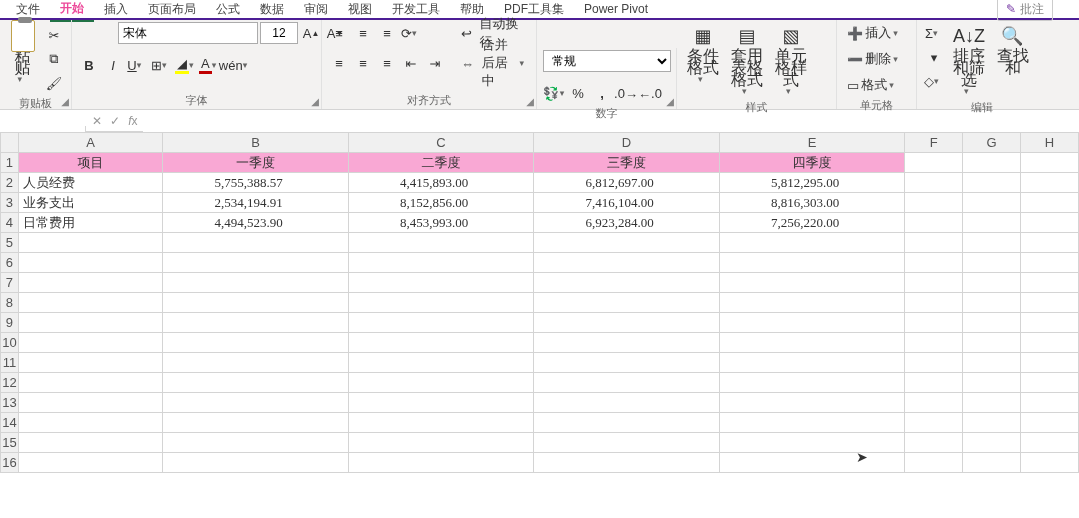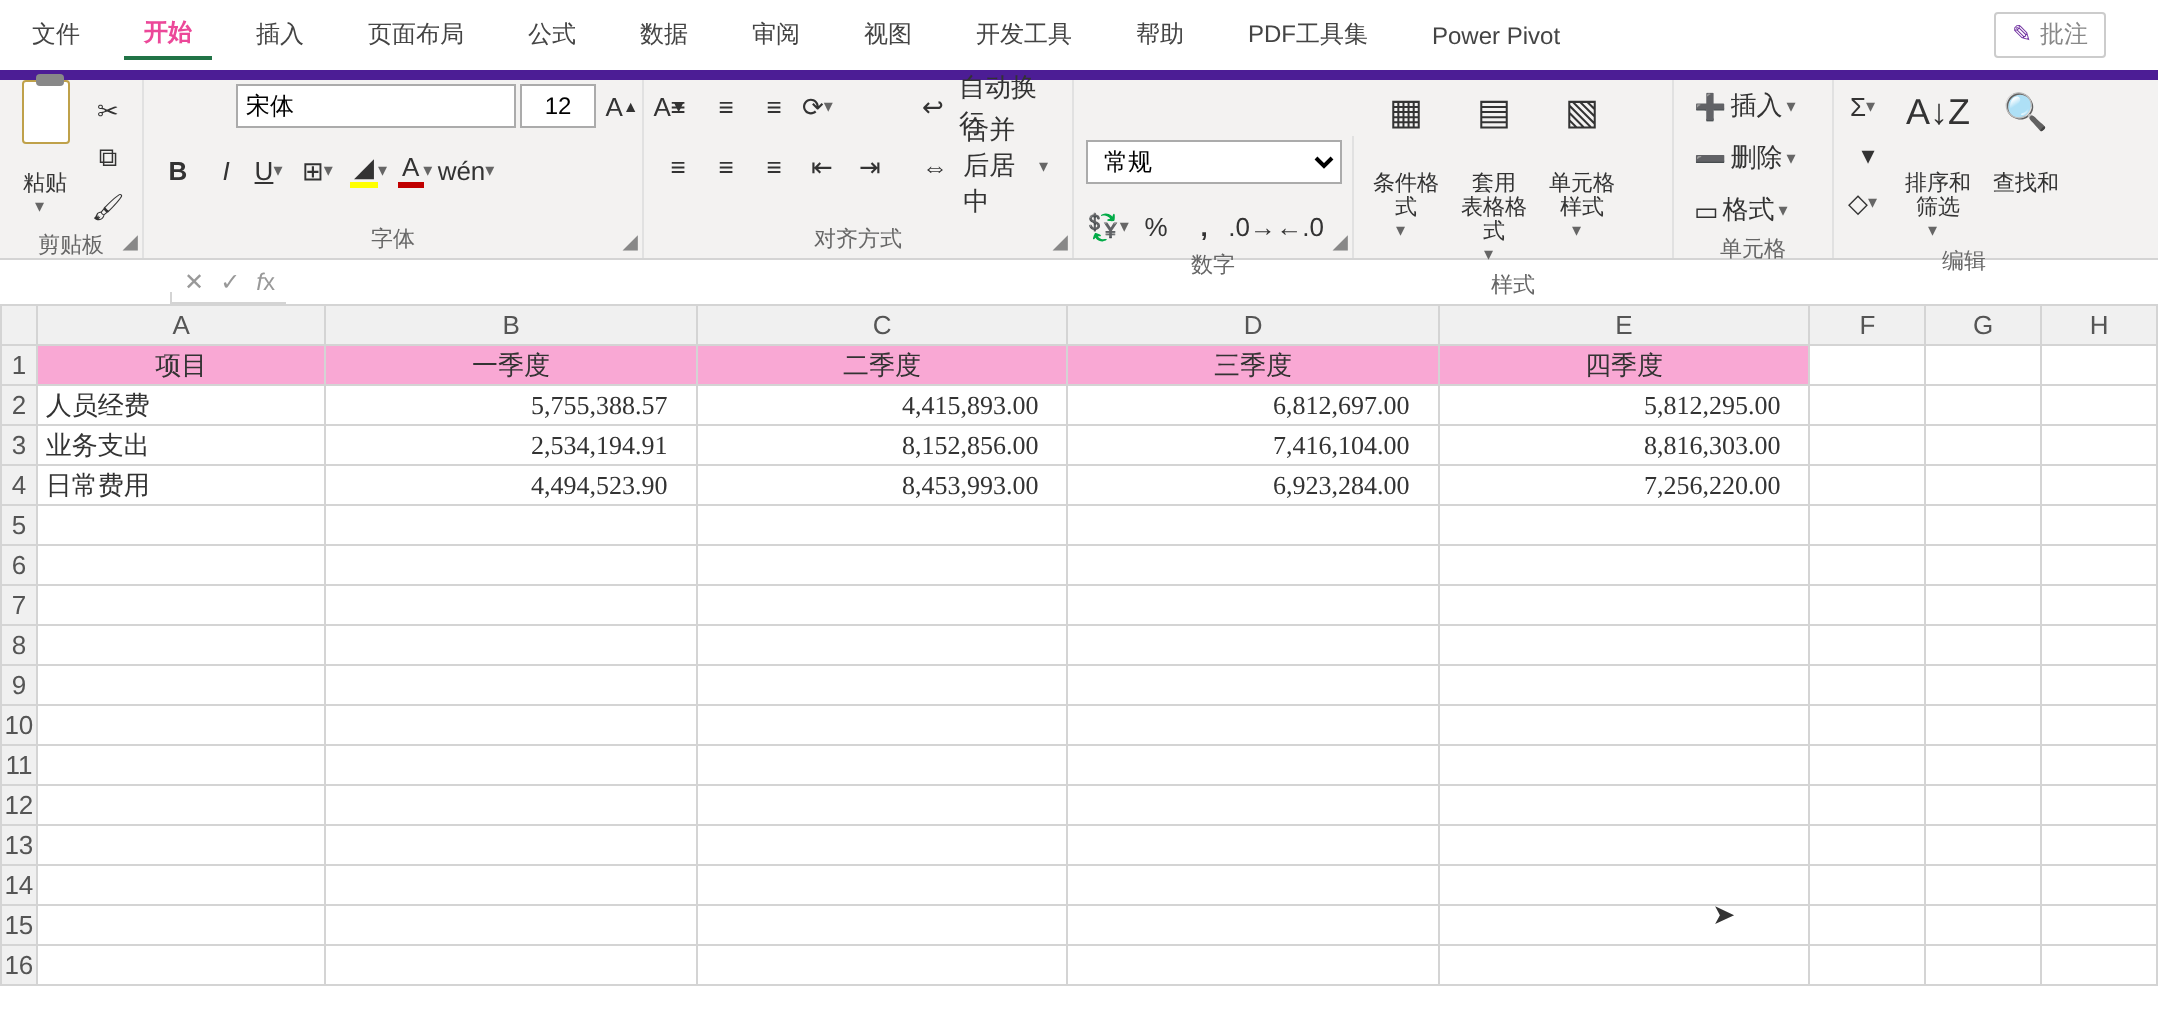--- a/index.html
+++ b/index.html
@@ -1,37 +1,37 @@
 <!DOCTYPE html>
 <html><head>
 <meta charset="utf-8">
 <style>
 *{margin:0;padding:0;box-sizing:border-box;font-family:"Microsoft YaHei",SimSun,sans-serif;}
 body{background:#fff;font-size:12px;color:#333;user-select:none;width:1079px;height:518px;overflow:hidden;position:relative;}
 
 
-.menubar{display:flex;align-items:center;height:40px;padding:0 6px;background:#fff;border-bottom:5px solid #4c1d95;gap:12px;}
+.menubar{display:flex;align-items:center;height:20px;padding:0 6px;background:#fff;border-bottom:2px solid #4c1d95;}
 .menubar .mi{padding:3px 10px;cursor:pointer;color:#444;}
 .menubar .mi.active{color:#ec4899;border-bottom:2px solid #217346;font-weight:600;}
 .menubar .spacer{flex:1;}
 .menubar .annot{color:#888;padding:2px 8px;border:1px solid #ccc;border-radius:2px;margin-right:20px;}
 .annot .pen{color:#7030a0;margin-right:4px;}
 
 
 .ribbon{display:flex;height:90px;background:#f3f2f1;border-bottom:1px solid #d4d4d4;}
 .rgroup{display:flex;flex-direction:column;border-right:1px solid #e1e1e1;padding:2px 6px 0 6px;position:relative;}
 .rgroup .body{flex:1;display:flex;align-items:flex-start;gap:4px;}
 .rgroup .label{text-align:center;font-size:11px;color:#666;padding:2px 0 2px;line-height:14px;}
 .rgroup .dlaunch{position:absolute;right:2px;bottom:2px;font-size:10px;color:#888;cursor:pointer;}
 .col{display:flex;flex-direction:column;gap:2px;}
 .row{display:flex;align-items:center;gap:2px;}
 
 .bigbtn{display:flex;flex-direction:column;align-items:center;justify-content:flex-start;width:40px;padding:2px;cursor:pointer;}
 .bigbtn .ico{width:24px;height:24px;display:flex;align-items:center;justify-content:center;font-size:18px;}
-.bigbtn .txt{font-size:11px;text-align:center;line-height:12px;margin-top:18px;}
+.bigbtn .txt{font-size:16px;text-align:center;line-height:12px;margin-top:2px;}
 
 .sbtn{width:22px;height:22px;display:flex;align-items:center;justify-content:center;cursor:pointer;border:1px solid transparent;border-radius:2px;font-size:13px;}
 .dd{width:10px;font-size:9px;color:#666;}
 
 select,.combo{border:1px solid #ababab;background:#fff;font-size:12px;height:22px;padding:0 4px;}
 .paste-ico{width:28px;height:32px;border:1px solid #bfa14a;background:#fff;position:relative;border-radius:2px;}
 .paste-ico::before{content:"";position:absolute;top:-4px;left:6px;width:14px;height:6px;background:#888;border-radius:2px;}
 
 
 .fbar{display:flex;align-items:center;height:22px;border-bottom:1px solid #d4d4d4;background:#fff;}
@@ -42,21 +42,21 @@
 
 
 .sheet-wrap{position:relative;overflow:auto;height:calc(518px - 24px - 90px - 22px);}
 table.sheet{border-collapse:collapse;table-layout:fixed;}
 .sheet th,.sheet td{border:1px solid #d4d4d4;height:20px;font-size:13px;font-weight:400;padding:0;}
 .sheet thead th{background:#f0f0f0;color:#555;text-align:center;position:sticky;top:0;}
 .sheet .rh{background:#f0f0f0;text-align:center;color:#555;width:18px;position:sticky;left:0;}
 .corner{width:18px;background:#f0f0f0;position:sticky;left:0;top:0;z-index:2;}
 
 .hdr-yellow{background:#f9a8d4;text-align:center;font-size:16px;font-family:Liberation Serif, serif;}
-.datacell{text-align:right;padding-right:14px !important;font-size:16px;font-family:SimSun;}
+.datacell{text-align:center;padding-right:14px !important;font-size:16px;font-family:SimSun;}
 .projcell{text-align:left;padding-left:4px !important;font-size:16px;font-family:SimSun;}
 
 .cursor-arrow{position:absolute;left:856px;top:449px;font-size:14px;pointer-events:none;}
 </style>
 </head>
 <body>
 
 <div class="menubar">
   <div class="mi">文件</div>
   <div class="mi active">开始</div>

